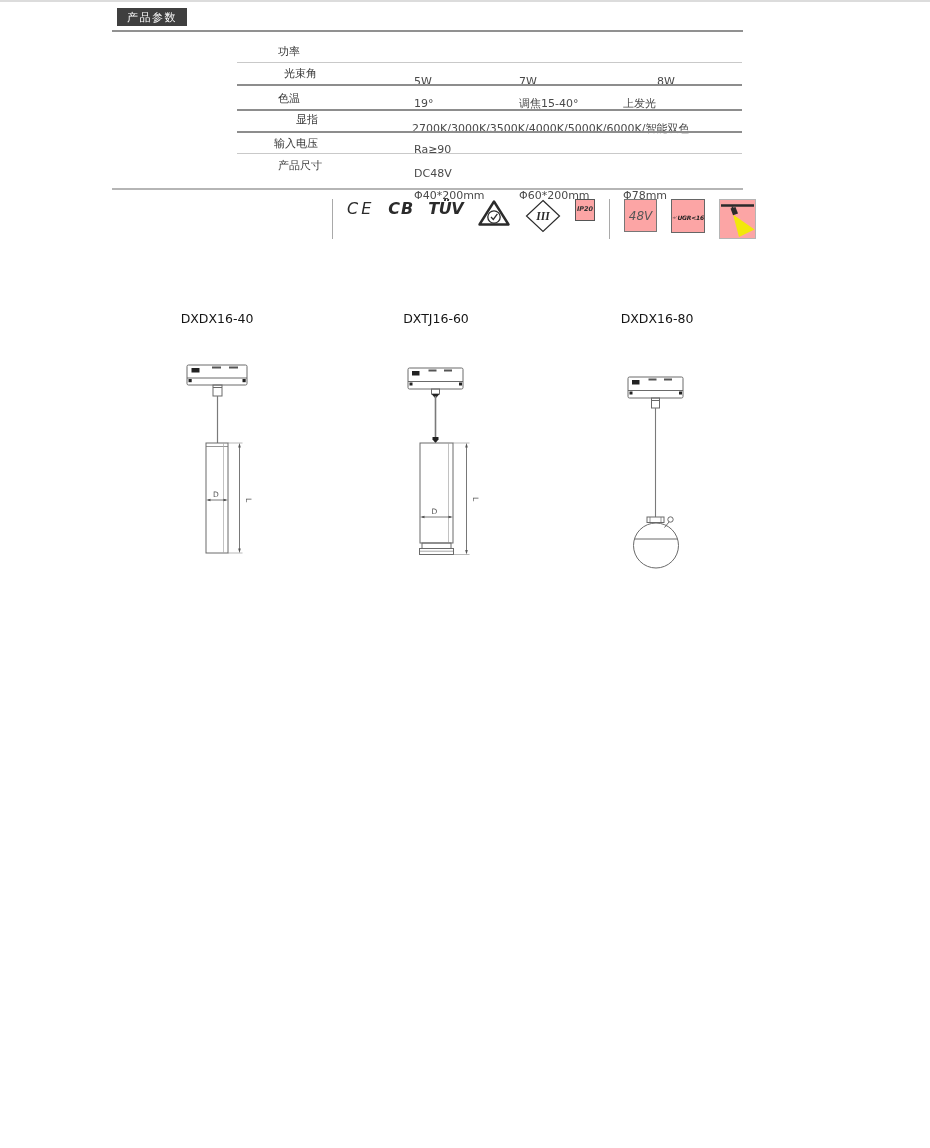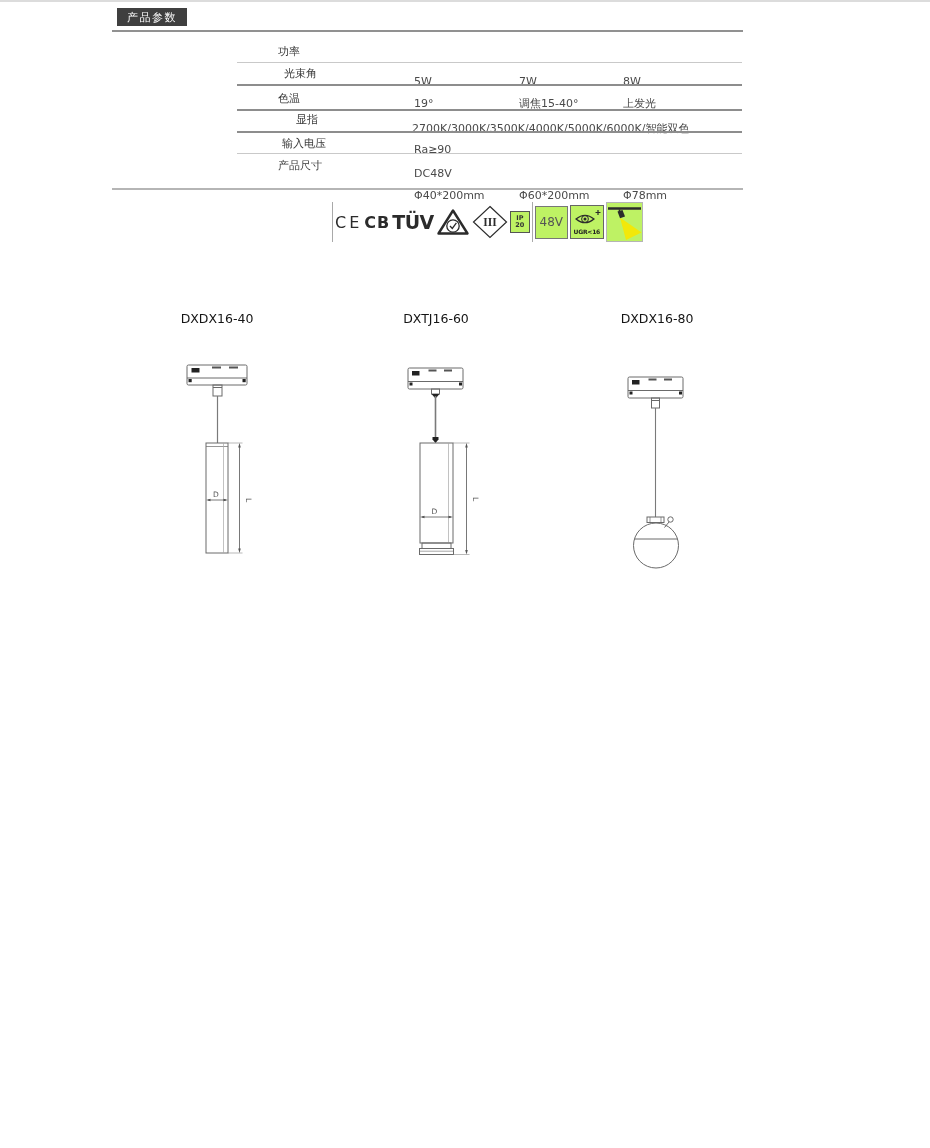--- a/index.html
+++ b/index.html
@@ -17,27 +17,27 @@
   .rule{height:1.5px;background:#919191;}
   .rule-top{left:112px;top:30px;width:631px;}
   .rule-bottom{left:112px;top:188px;width:631px;height:2px;background:#b5b5b5;}
   
   .tline{left:237px;width:505px;height:1px;background:#c9c9c9;}
   .tline.dark{height:1.5px;background:#8d8d8d;}
   .cell{font-size:11px;line-height:14px;white-space:nowrap;}
   .cell.lab{color:#3a3a3a;}
   .cell.val{color:#4a4a4a;margin-top:30px;}
   
-  .cert-row{left:332px;top:199px;height:46px;display:flex;align-items:center;gap:2px;}
+  .cert-row{left:332px;top:199px;height:46px;display:flex;align-items:flex-start;gap:14px;font-style:italic;}
   .vsep{width:1px;height:40px;background:#a9a9a9;flex:0 0 auto;}
   .mark-txt{color:#2b2b2b;white-space:nowrap;flex:0 0 auto;}
   .ce{font-size:16px;font-weight:500;letter-spacing:3px;}
   .cb{font-size:16px;font-weight:600;letter-spacing:1px;}
-  .tuv{font-size:19px;font-weight:700;letter-spacing:-0.5px;}
-  .box{border:1.4px solid #777;background:#bef264;display:flex;flex-direction:column;
+  .tuv{font-size:16px;font-weight:700;letter-spacing:-0.5px;}
+  .box{border:1.4px solid #777;background:#fca5a5;display:flex;flex-direction:row;
     align-items:center;justify-content:center;flex:0 0 auto;box-sizing:border-box;}
   .ip-box{width:20px;height:22px;border-width:1.2px;border-color:#555;}
   .ip-box div{font-size:6.5px;font-weight:700;line-height:7.5px;color:#333;}
   .v-box{width:33px;height:33px;font-size:12px;color:#555;}
   .ugr-box{width:34px;height:34px;justify-content:flex-start;padding-top:2px;border-color:#666;}
   .ugr-box .ugr-txt{font-size:6px;font-weight:700;color:#222;letter-spacing:-0.2px;margin-top:1px;}
   .spot-box{width:37px;height:40px;border:1px solid #b5b5b5;padding:0;justify-content:flex-start;}
   
   .model{font-size:12.5px;font-weight:400;color:#141414;white-space:nowrap;
     transform:translateX(-50%);}
@@ -52,38 +52,38 @@
   <div class="abs top-strip"></div>
 
   <div class="abs badge">产品参数</div>
   <div class="abs rule rule-top"></div>
 
   <div>
 
     <div class="abs cell lab" style="left:278px;top:45px">功率</div>
     <div class="abs cell val" style="left:414px;top:45px">5W</div>
     <div class="abs cell val" style="left:519px;top:45px">7W</div>
-    <div class="abs cell val" style="left:623px;top:45px">8W</div>
+    <div class="abs cell val" style="left:657px;top:45px">8W</div>
     <div class="abs tline" style="top:62px"></div>
 
     <div class="abs cell lab" style="left:284px;top:67px">光束角</div>
     <div class="abs cell val" style="left:414px;top:67px">19°</div>
     <div class="abs cell val" style="left:519px;top:67px">调焦15-40°</div>
     <div class="abs cell val" style="left:623px;top:67px">上发光</div>
     <div class="abs tline dark" style="top:84px"></div>
 
     <div class="abs cell lab" style="left:278px;top:92px">色温</div>
     <div class="abs cell val" style="left:412px;top:92px">2700K/3000K/3500K/4000K/5000K/6000K/智能双色</div>
     <div class="abs tline dark" style="top:109px"></div>
 
     <div class="abs cell lab" style="left:296px;top:113px">显指</div>
     <div class="abs cell val" style="left:414px;top:113px">Ra≥90</div>
     <div class="abs tline dark" style="top:131px"></div>
 
-    <div class="abs cell lab" style="left:282px;top:137px">输入电压</div>
+    <div class="abs cell lab" style="left:274px;top:137px">输入电压</div>
     <div class="abs cell val" style="left:414px;top:137px">DC48V</div>
     <div class="abs tline" style="top:153px"></div>
 
     <div class="abs cell lab" style="left:278px;top:159px">产品尺寸</div>
     <div class="abs cell val" style="left:414px;top:159px">Φ40*200mm</div>
     <div class="abs cell val" style="left:519px;top:159px">Φ60*200mm</div>
     <div class="abs cell val" style="left:623px;top:159px">Φ78mm</div>
   </div>
 
   <div class="abs rule rule-bottom"></div>

